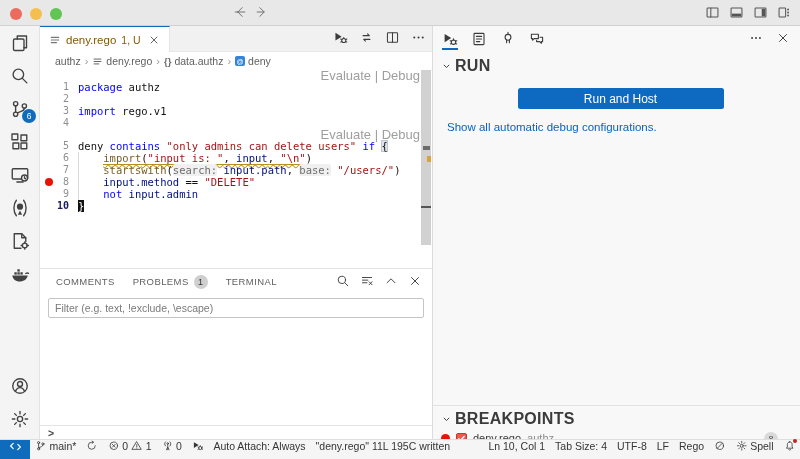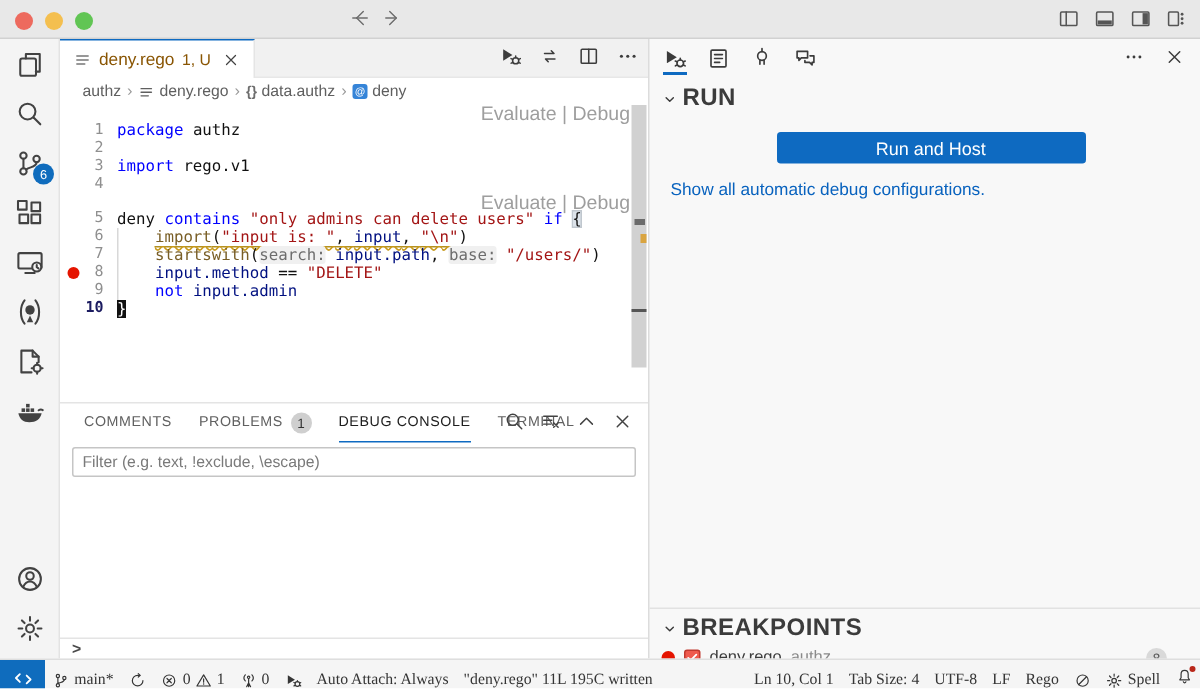--- a/index.html
+++ b/index.html
@@ -103,21 +103,21 @@
   .bp-row { position:relative; display:flex; align-items:center; gap:6px; margin-top:4px; padding-right:20px; }
   .bp-circle { width:9px; height:9px; border-radius:50%; background:#e51400; }
   .bp-check { width:11px; height:11px; background:#ef5a4e; border:1px solid #c0392f; border-radius:2px; display:flex; align-items:center; justify-content:center; }
   .bp-check svg { width:9px; height:9px; }
   .bp-file { font-size:11px; color:#3b3b3b; }
   .bp-path { font-size:11px; color:#8a8a8a; }
   .bp-badge { position:absolute; right:22px; top:0; width:14px; height:14px; border-radius:7px; background:#d9d9d9; color:#555; font-size:9px; display:flex; align-items:center; justify-content:center; }
 
   
   .statusbar { position:absolute; left:0; right:0; bottom:0; height:20px; background:#f5f5f5; border-top:1px solid #dedede; display:flex; align-items:stretch; font-size:10.5px; color:#353535; }
-  .sb-item { display:flex; align-items:flex-end; gap:3px; padding:0 5px;font-family:Liberation Serif, serif; }
+  .sb-item { display:flex; align-items:flex-start; gap:3px; padding:0 5px; }
   .sb-item .ic svg { width:11.5px; height:11.5px; }
   .sb-item.remote { background:#0f6cbd; color:#fff; width:30px; justify-content:center; padding:0; }
   .sb-item.remote .ic svg { width:13px; height:13px; }
   .sb-right { margin-left:auto; display:flex; }
   .bell-wrap { position:relative; }
   .bell-dot { position:absolute; top:-1px; right:-2px; width:4px; height:4px; border-radius:50%; background:#b9271a; }
 
   .ic { display:inline-flex; align-items:center; justify-content:center; }
   .ic svg { fill:none; stroke:currentColor; stroke-width:1.1; stroke-linecap:round; stroke-linejoin:round; }
 </style>
@@ -406,23 +406,20 @@
 
       <div class="panel">
         <div class="panel-tabs" id="panel-tabs">
           <div class="ptab">
               <span>COMMENTS</span>
             </div>
             <div class="ptab">
               <span>PROBLEMS</span>
               <span class="ptab-badge">1</span>
             </div>
-            <div class="ptab active">
-              <span>DEBUG CONSOLE</span>
-            </div>
             <div class="ptab">
               <span>TERMINAL</span>
             </div>
             <div class="panel-actions" id="panel-actions">
               <span><span class="ic">
                   <svg viewBox="0 0 16 16">
                     <circle cx="6.7" cy="6.7" r="4.2"></circle>
                     <path d="M9.9 9.9l3.6 3.6"></path>
                   </svg>
                 </span></span>

